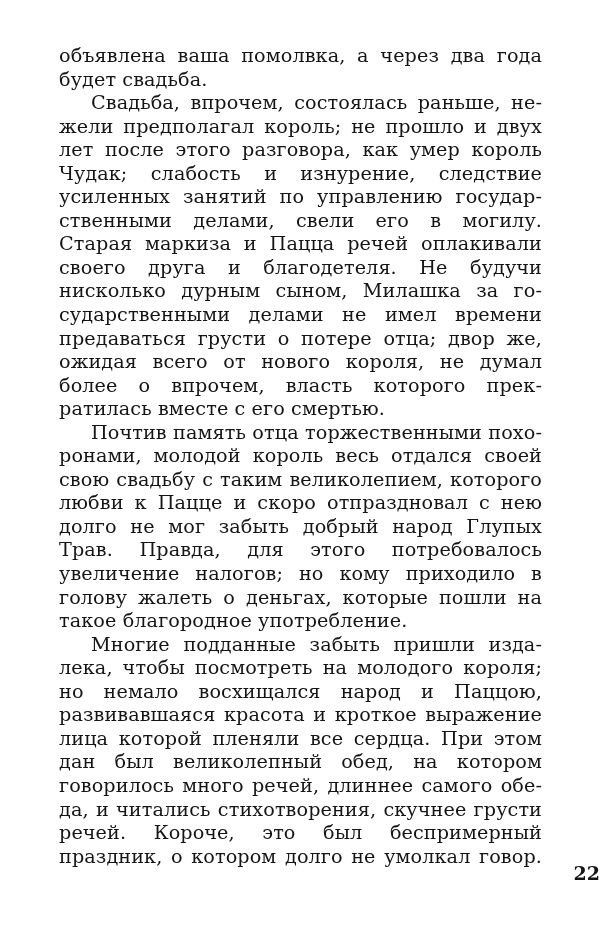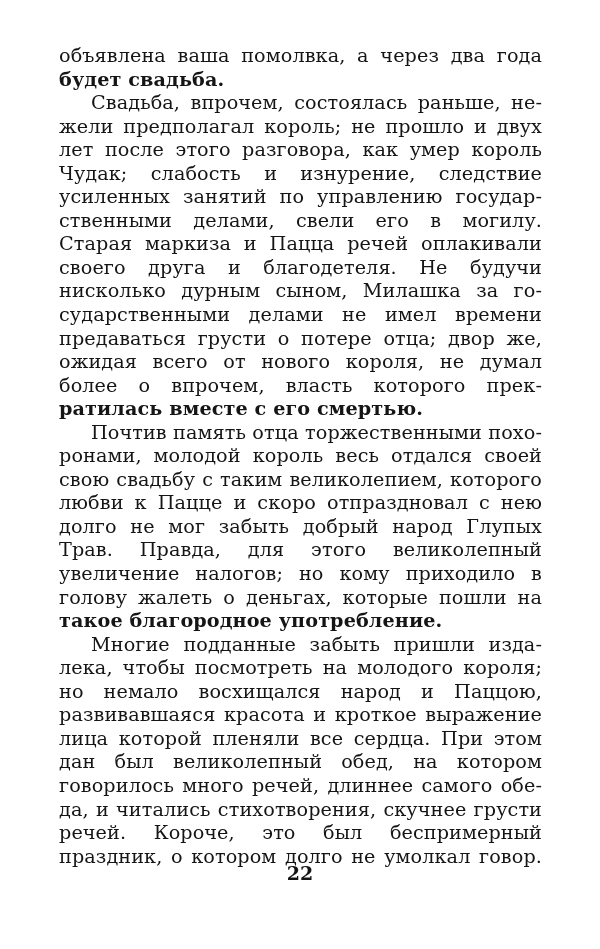--- a/index.html
+++ b/index.html
@@ -17,25 +17,25 @@
     letter-spacing: 0.1px;
   }
   .line {
     display: block;
     text-align: justify;
     text-align-last: justify;
     white-space: nowrap;
     height: 23.55px;
     overflow: visible;
   }
-  .line.last { text-align-last: left; font-weight: bold; }
+  .line.last { text-align-last: left; }
   .line.indent { padding-left: 32px; }
   .page-number {
     position: absolute; left: 0; width: 600px; top: 862px;
-    text-align: center;
+    text-align: right;
     font-family: "DejaVu Serif", "Liberation Serif", serif;
     font-weight: bold;
     font-size: 19px;
     color: #151515;
   }
 </style>
 </head>
 <body>
 
 <div class="page">
@@ -62,21 +62,21 @@
       <span class="line">более о впрочем, власть которого прек-</span>
       <span class="line last">ратилась вместе с его смертью.</span>
     </div>
 
     <div>
       <span class="line indent">Почтив память отца торжественными похо-</span>
       <span class="line">ронами, молодой король весь отдался своей</span>
       <span class="line">свою свадьбу с таким великолепием, которого</span>
       <span class="line">любви к Пацце и скоро отпраздновал с нею</span>
       <span class="line">долго не мог забыть добрый народ Глупых</span>
-      <span class="line">Трав. Правда, для этого великолепный</span>
+      <span class="line">Трав. Правда, для этого потребовалось</span>
       <span class="line">увеличение налогов; но кому приходило в</span>
       <span class="line">голову жалеть о деньгах, которые пошли на</span>
       <span class="line last">такое благородное употребление.</span>
     </div>
 
     <div>
       <span class="line indent">Многие подданные забыть пришли изда-</span>
       <span class="line">лека, чтобы посмотреть на молодого короля;</span>
       <span class="line">но немало восхищался народ и Паццою,</span>
       <span class="line">развивавшаяся красота и кроткое выражение</span>

